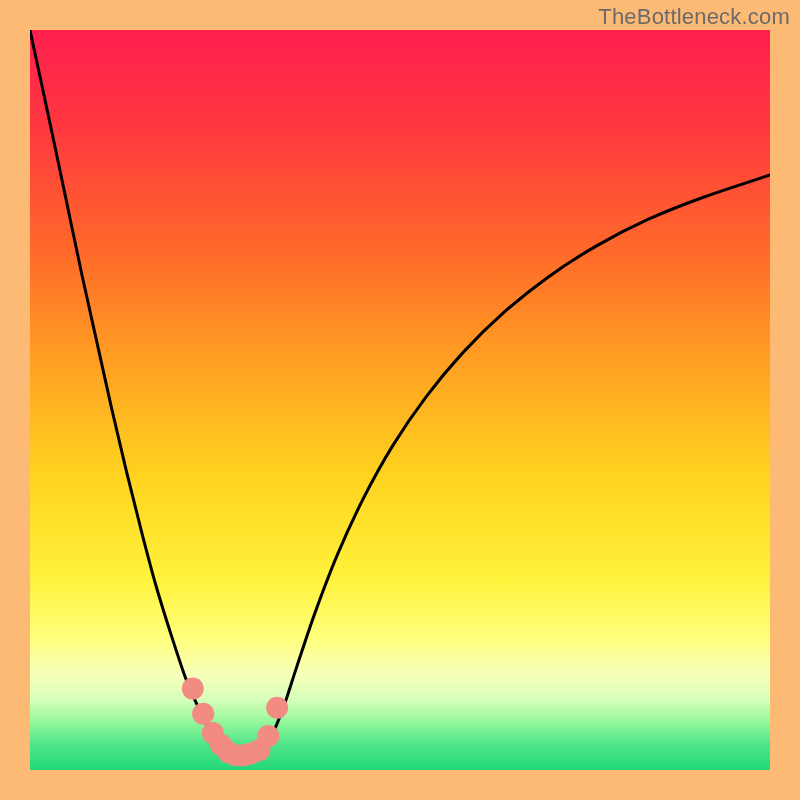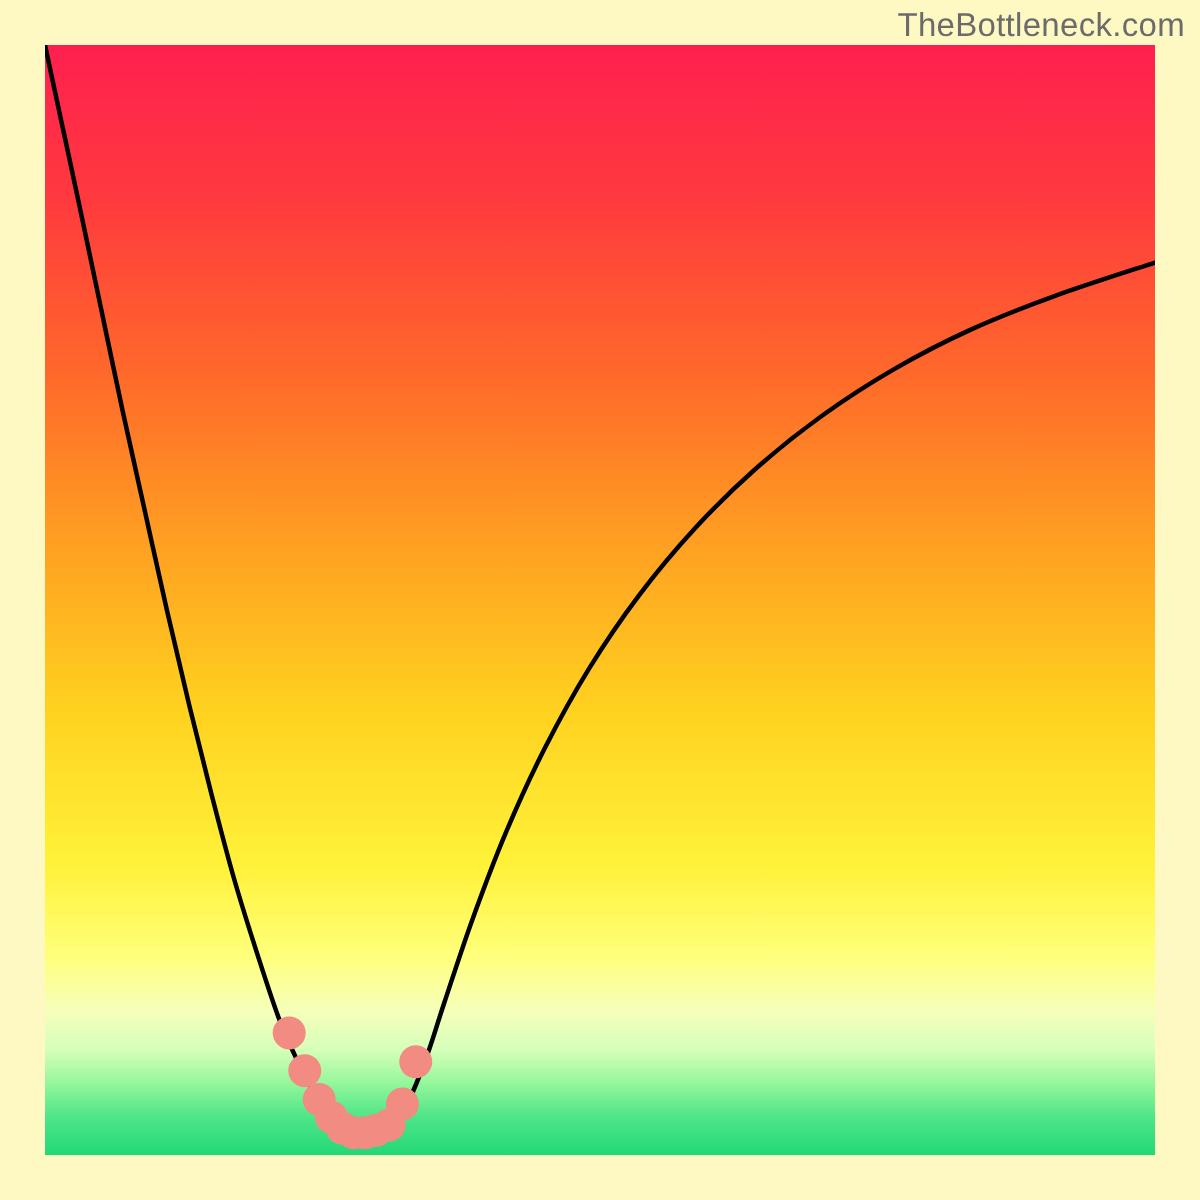--- a/index.html
+++ b/index.html
@@ -10,21 +10,21 @@
     background: #000;
     overflow: hidden;
     font-family: Arial, Helvetica, sans-serif;
   }
   .frame {
     position: absolute;
     top: 0;
     left: 0;
     width: 800px;
     height: 800px;
-    background: #fef9c3;
+    background: #fdba74;
   }
   .plot {
     position: absolute;
     top: 30px;
     left: 30px;
     width: 740px;
     height: 740px;
     overflow: hidden;
   }
   .plot svg {

